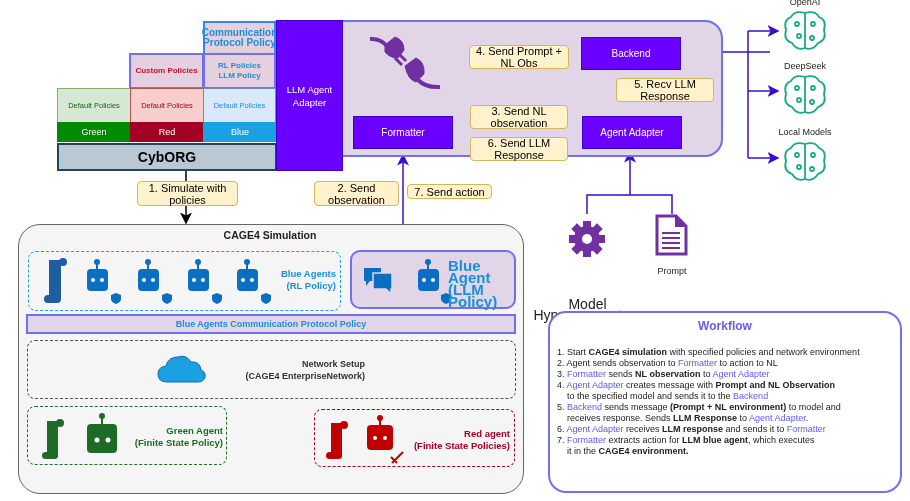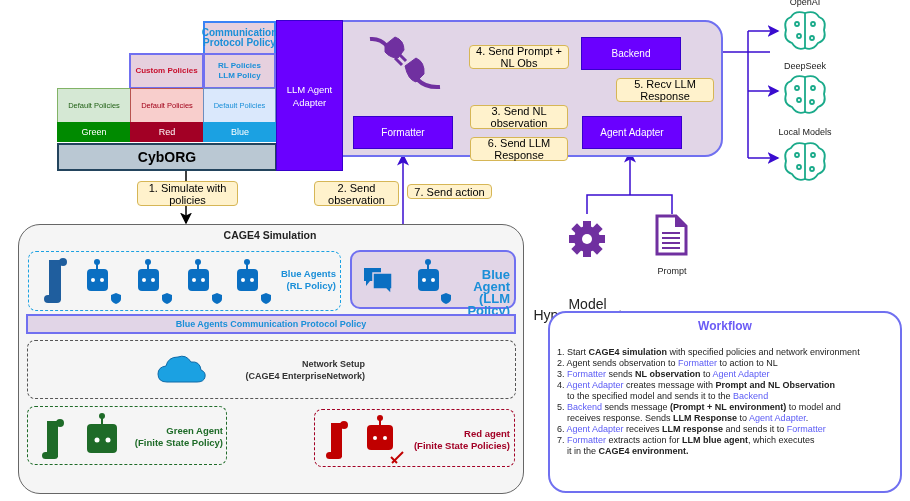--- a/index.html
+++ b/index.html
@@ -253,21 +253,21 @@
     <g>
         <circle cx="428" cy="262" r="3"></circle>
         <rect x="427" y="262" width="2" height="7"></rect>
         <rect x="418" y="269" width="21" height="22" rx="4"></rect>
         <circle cx="424" cy="280" r="2" fill="#fff"></circle>
         <circle cx="433" cy="280" r="2" fill="#fff"></circle>
         <path d="M446,293 L451,295 L451,299 Q451,302 446,304 Q441,302 441,299 L441,295 z"></path>
       </g>
   </g>
 </svg>
-<div class="abs" style="left:448px;top:269px;width:62px;font-size:13px;line-height:12px;font-weight:bold;color:#1b8fd8;text-align:right;">Blue Agent (LLM Policy)</div>
+<div class="abs" style="left:448px;top:260px;width:62px;font-size:15px;line-height:12px;font-weight:bold;color:#1b8fd8;">Blue Agent (LLM Policy)</div>
 
 <div class="abs center" style="left:26px;top:314px;width:490px;height:20px;background:#e1d5e7;border:2px solid #7070f0;border-radius:0;font-size:9px;font-weight:bold;color:#1b8fd8;">
   <span>Blue Agents Communication Protocol Policy</span>
 </div>
 
 <div class="abs" style="left:27px;top:340px;width:489px;height:59px;border:1.5px dashed #555;border-radius:8px;"></div>
 <svg width="910" height="501">
   <path d="M167,382 Q158,382 158,374 Q158,367 166,366 Q168,357 178,357 Q186,354 191,362 Q200,361 201,370 Q206,372 205,377 Q204,382 197,382 z" fill="#1ba1e2" stroke="#0e6aa8" stroke-width="1"></path>
 </svg>
 <div class="abs" style="left:225px;top:358px;width:140px;font-size:9px;line-height:12px;font-weight:bold;color:#333;text-align:right;">

